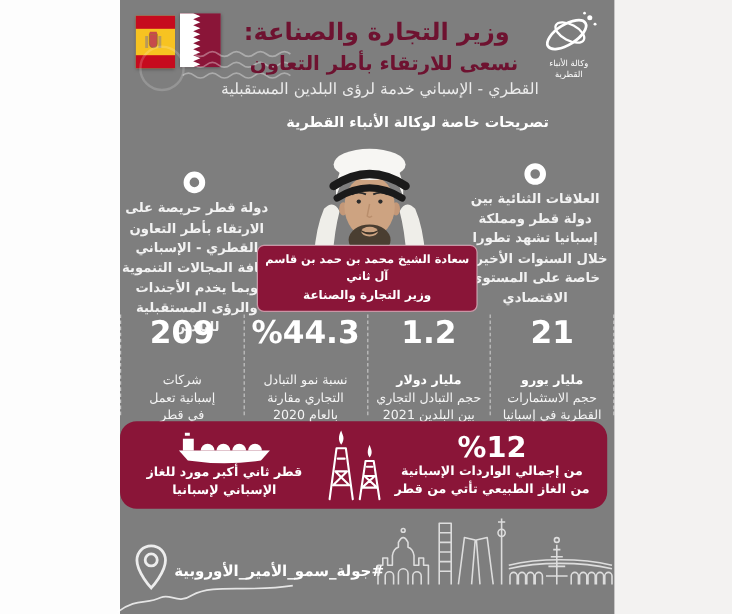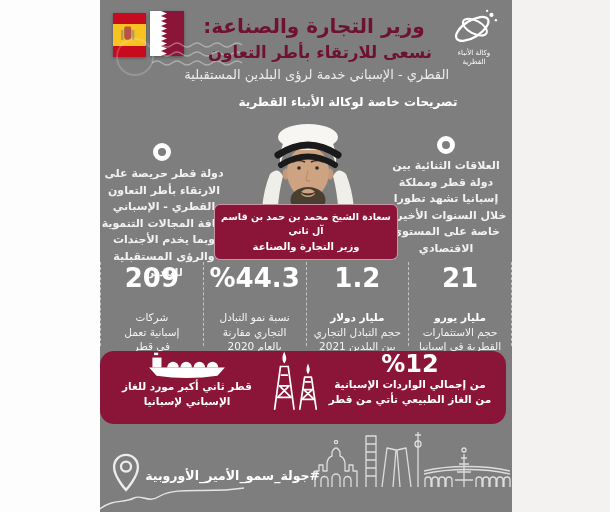--- a/index.html
+++ b/index.html
@@ -31,21 +31,21 @@
   .banner .b3{font-size:10px;font-weight:bold;color:#fff;line-height:1.5;}
   
   .stats{left:100px;top:262px;width:412px;height:84px;display:flex;direction:rtl;}
   .stat{flex:1;text-align:center;border-left:1px dashed rgba(255,255,255,.55);padding-top:2px;}
   .stat:first-child{border-right:1px dashed rgba(255,255,255,.55);}
   .stat .val{font-size:26px;font-weight:bold;color:#fff;line-height:1.15;margin-bottom:16px;}
   .stat .ln{font-size:10.5px;color:#f4f4f4;line-height:1.4;direction:rtl;}
   .stat .ln.bold{font-weight:bold;color:#fff;}
   
   .band{left:100px;top:351px;width:406px;height:73px;background:#8a1538;border-radius:14px;
-        display:flex;direction:rtl;justify-content:space-between;padding:0 12px;box-sizing:border-box;}
+        display:flex;direction:rtl;align-items:center;justify-content:space-between;padding:0 12px;box-sizing:border-box;}
   .band .pct-block{width:168px;text-align:center;}
   .band .pct{font-size:24px;font-weight:bold;color:#fff;line-height:1.1;}
   .band .pl{font-size:10.5px;font-weight:bold;color:#fff;line-height:1.4;white-space:nowrap;direction:rtl;}
   .band .ship-block{width:150px;text-align:center;}
   .band .sl{font-size:10.5px;font-weight:bold;color:#fff;line-height:1.4;white-space:nowrap;direction:rtl;}
   
   .hashtag{left:198px;top:468px;width:122px;text-align:center;font-size:12.5px;font-weight:bold;color:#fff;direction:rtl;white-space:nowrap;}
   svg{display:block;}
 </style>
 </head>

